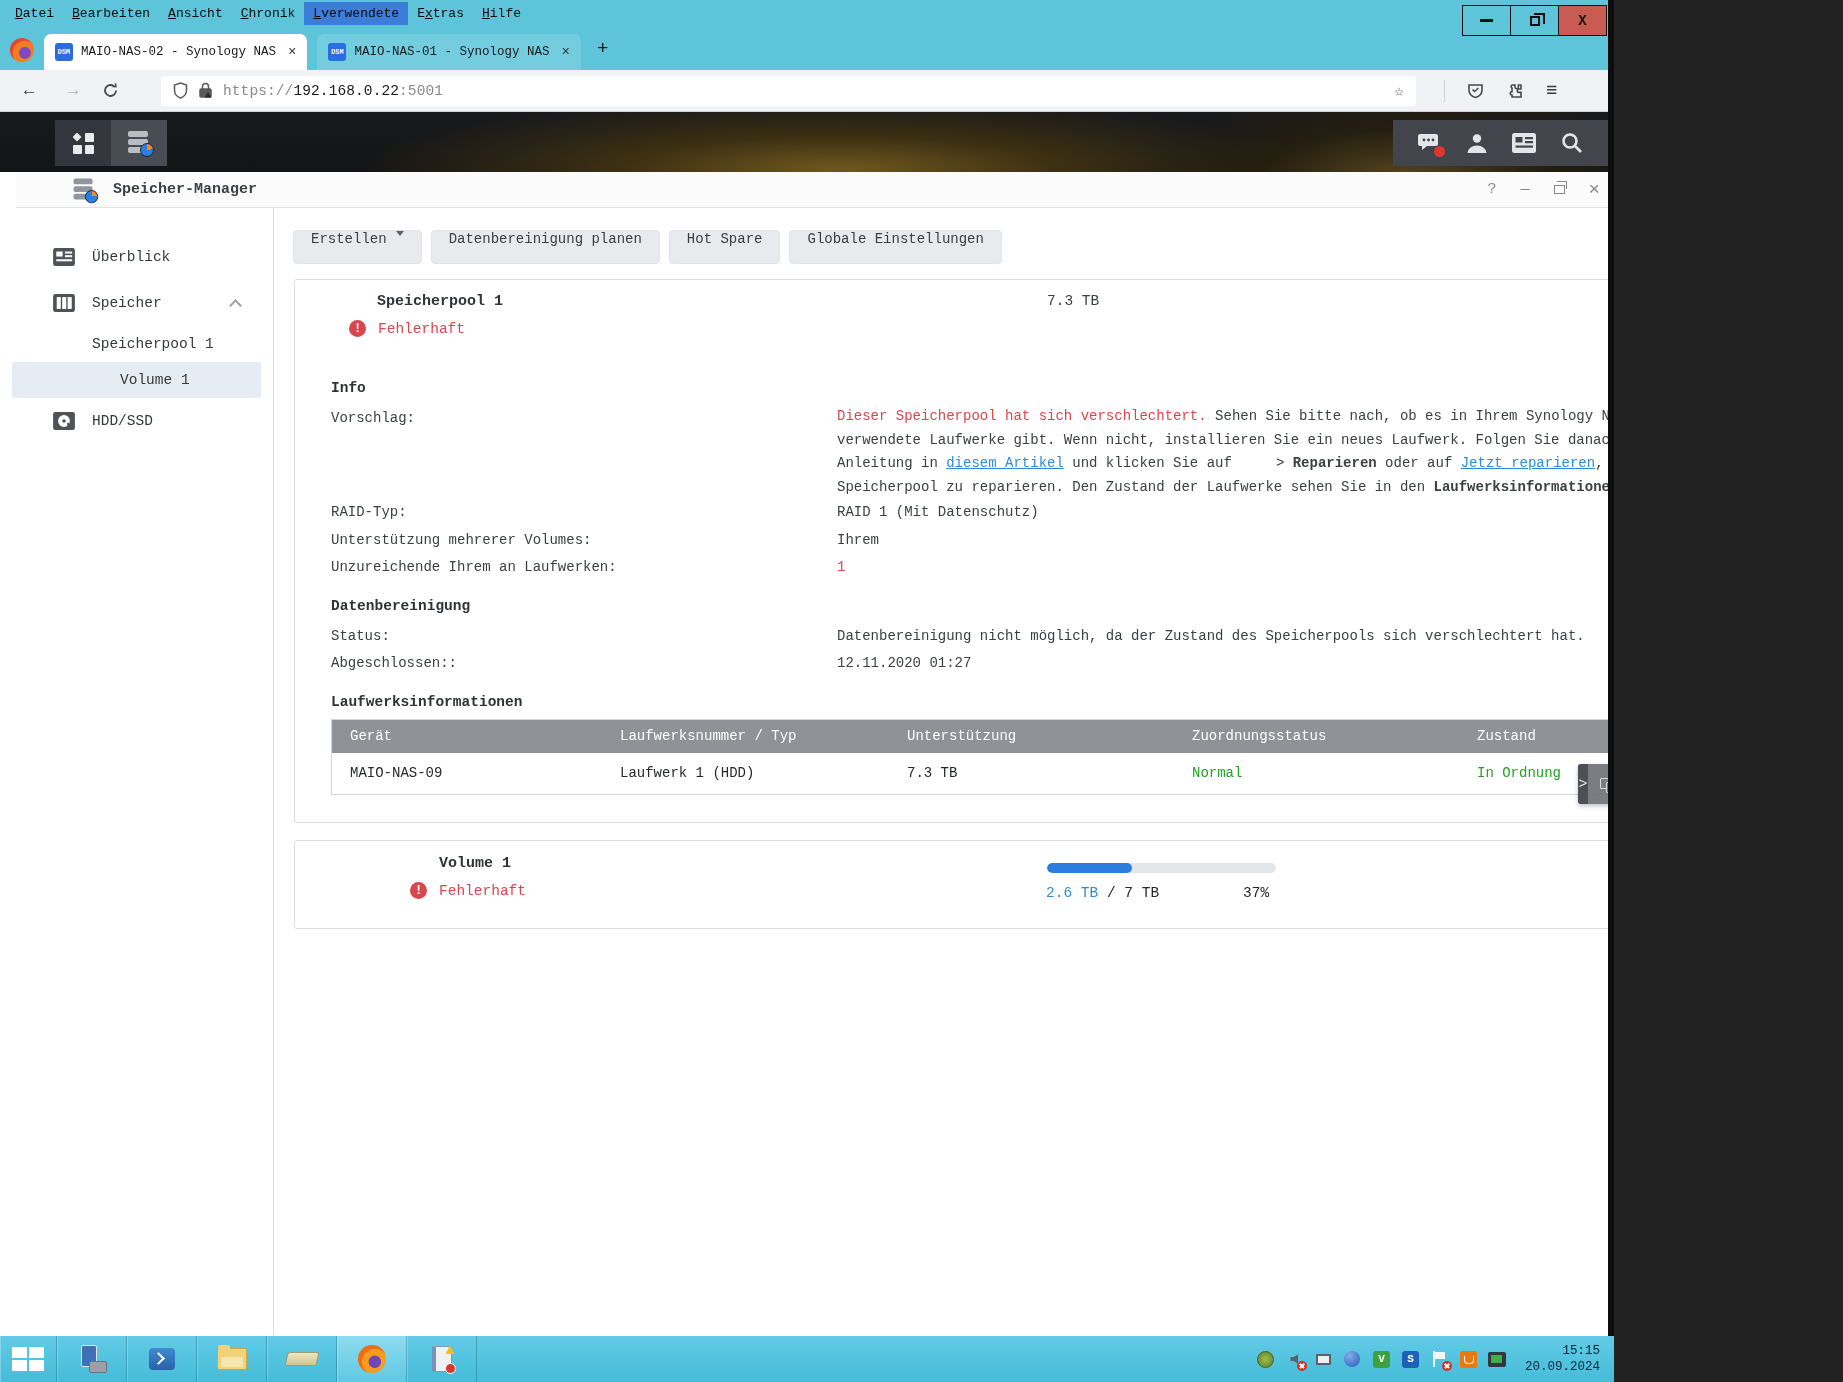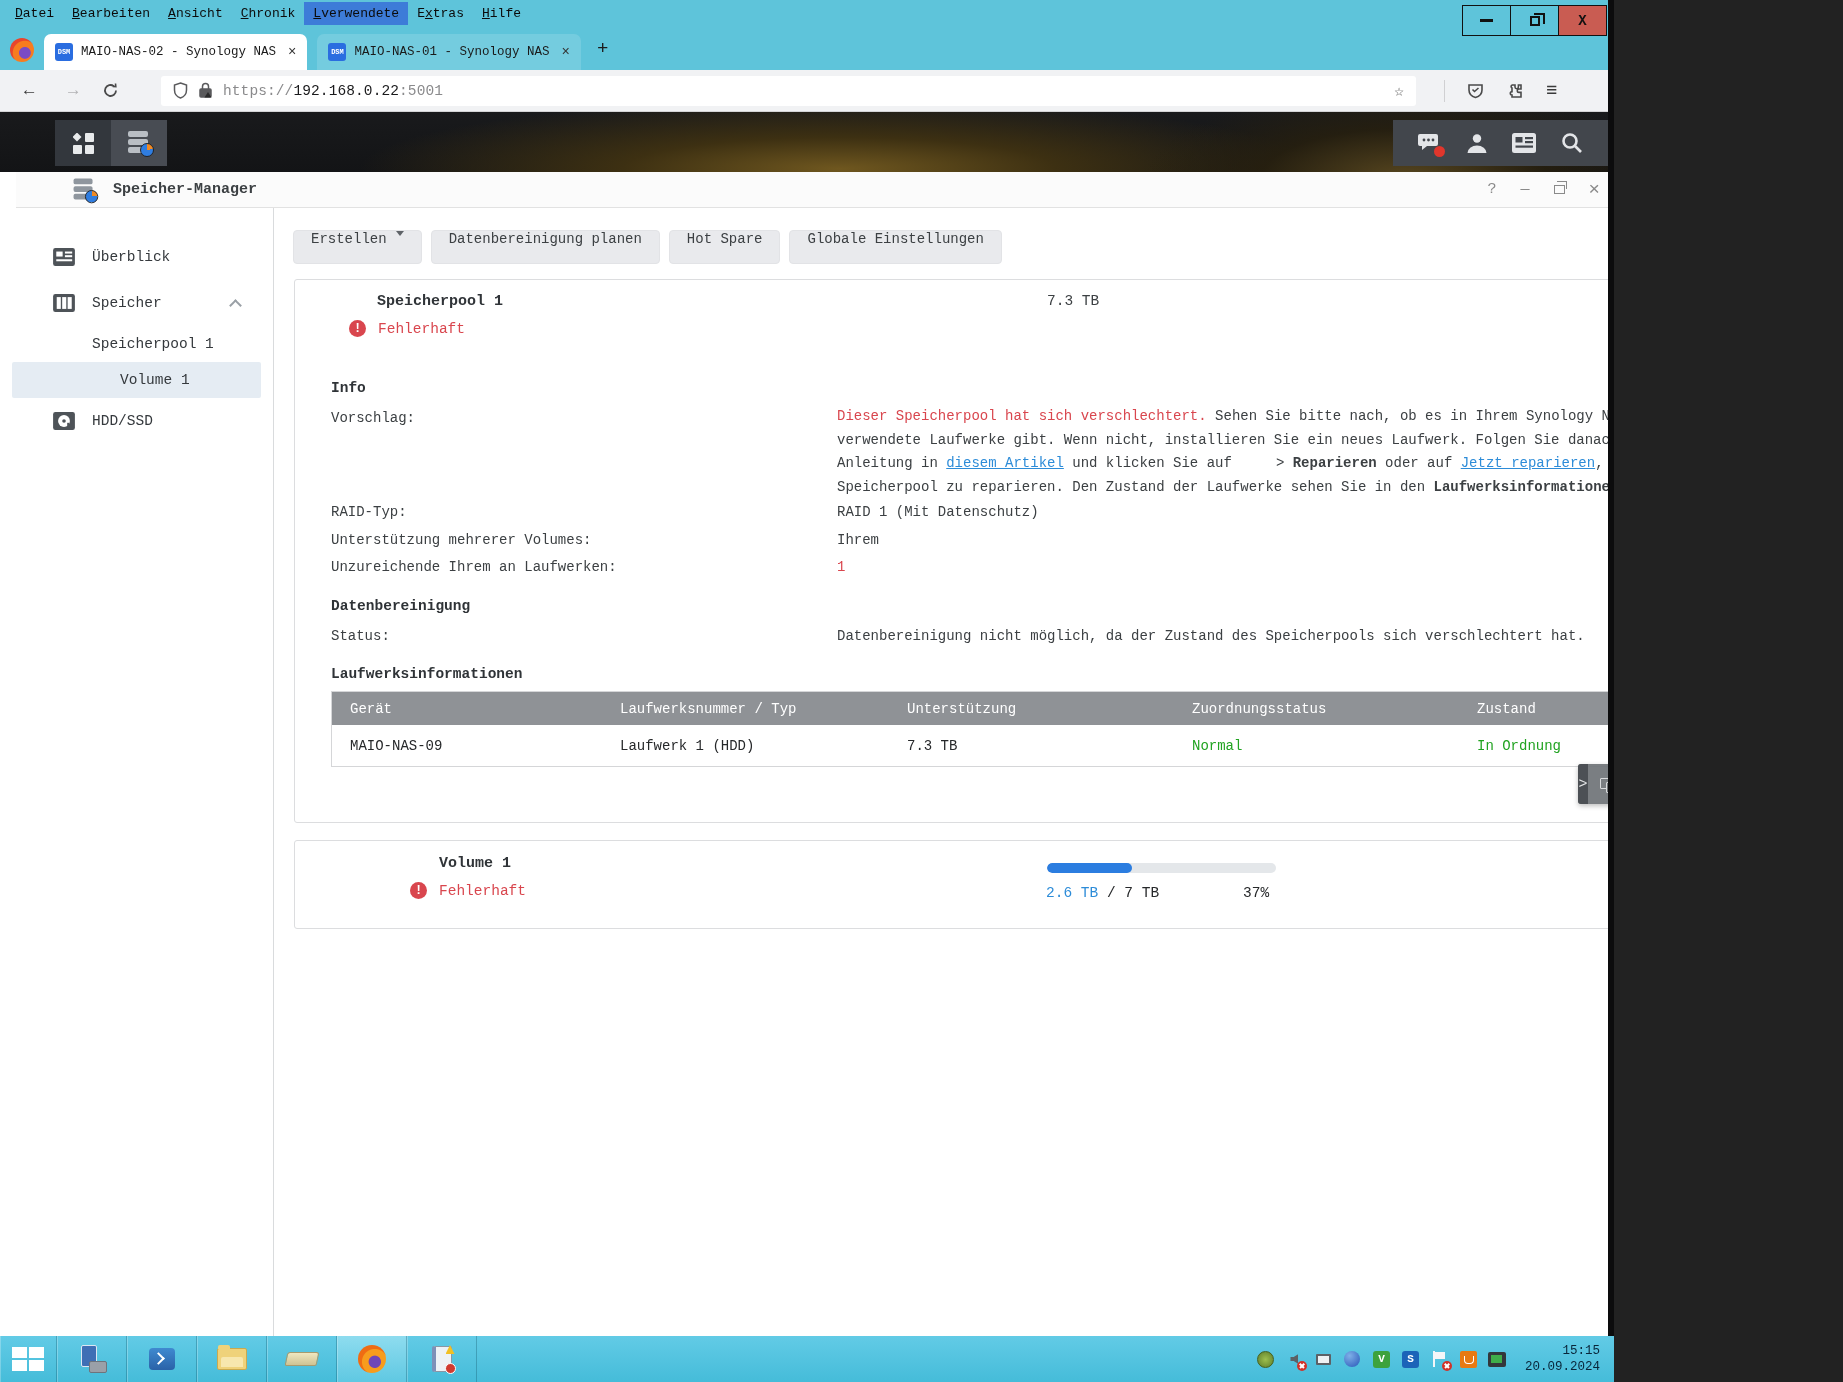--- a/index.html
+++ b/index.html
@@ -450,20 +450,24 @@
                 <span class="kv-label">Unzureichende Ihrem an Laufwerken:</span>
                 <span class="kv-value red">1</span>
               </div>
 
               <div class="sec-gap"></div>
               <div class="sec-heading">Datenbereinigung</div>
               <div class="kv-row">
                 <span class="kv-label">Status:</span>
                 <span class="kv-value">Datenbereinigung nicht möglich, da der Zustand des Speicherpools sich verschlechtert hat.</span>
               </div>
+              <div class="kv-row">
+                <span class="kv-label">Abgeschlossen::</span>
+                <span class="kv-value">12.11.2020 01:27</span>
+              </div>
 
               <div class="sec-gap"></div>
               <div class="sec-heading">Laufwerksinformationen</div>
               <div class="drive-table">
                 <div class="dt-head">
                   <span class="c0">Gerät</span>
                   <span class="c1">Laufwerksnummer / Typ</span>
                   <span class="c2">Unterstützung</span>
                   <span class="c3">Zuordnungsstatus</span>
                   <span class="c4">Zustand</span>

